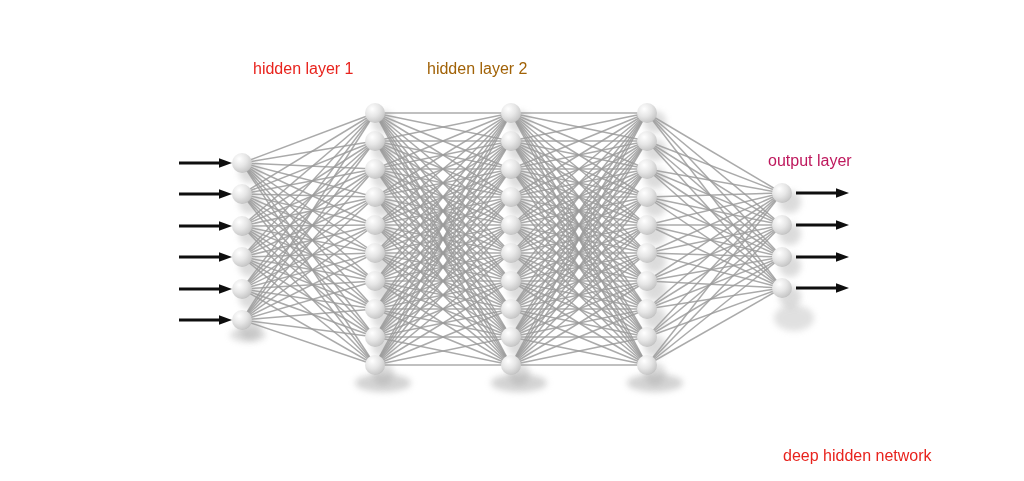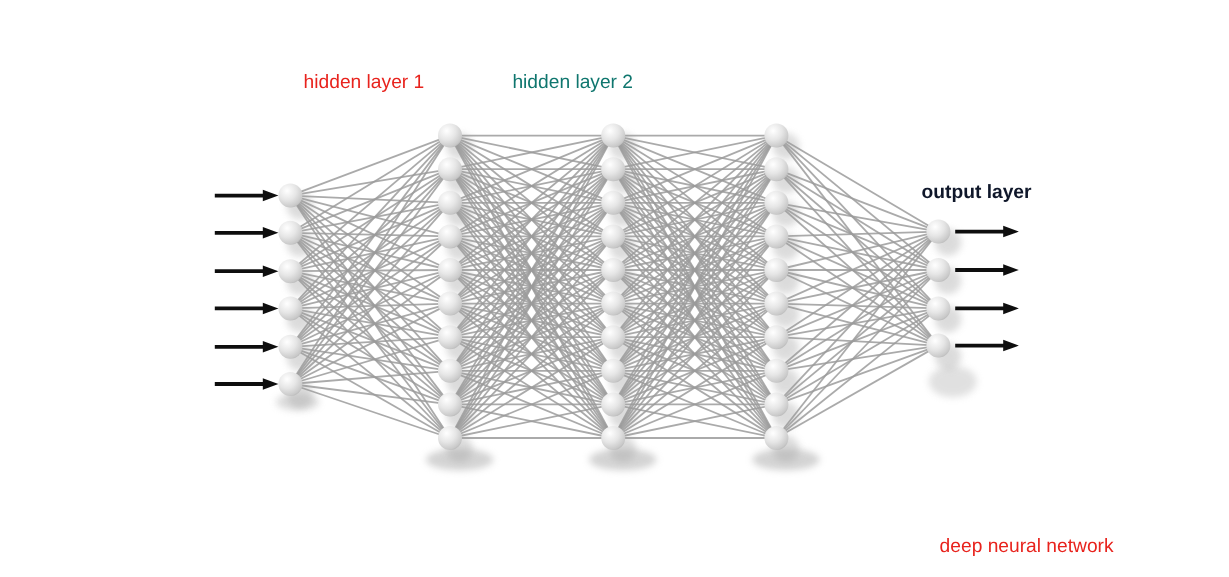--- a/index.html
+++ b/index.html
@@ -465,16 +465,16 @@
         <line x1="796" y1="225" x2="838" y2="225" stroke-width="3.2"></line>
         <polygon points="836,220.2 849,225 836,229.8" stroke="none"></polygon>
         <line x1="796" y1="257" x2="838" y2="257" stroke-width="3.2"></line>
         <polygon points="836,252.2 849,257 836,261.8" stroke="none"></polygon>
         <line x1="796" y1="288" x2="838" y2="288" stroke-width="3.2"></line>
         <polygon points="836,283.2 849,288 836,292.8" stroke="none"></polygon>
       </g>
     </svg>
 
   <span class="lbl" style="left: 253px; top: 60px; color: rgb(232, 35, 29);">hidden layer 1</span>
-  <span class="lbl" style="left: 427px; top: 60px; color: #0f766e;">hidden layer 2</span>
-  <span class="lbl" style="left: 768px; top: 152px; color: #0f172a; font-weight: bold;">output layer</span>
-  <span class="lbl" style="left: 783px; top: 447px; color: rgb(232, 35, 29);">deep neural network</span>
+  <span class="lbl" style="left: 427px; top: 60px; color: #a16207;">hidden layer 2</span>
+  <span class="lbl" style="left: 768px; top: 152px; color: #be185d;">output layer</span>
+  <span class="lbl" style="left: 783px; top: 447px; color: rgb(232, 35, 29);">deep hidden network</span>
 </div>
 
 </body></html>

